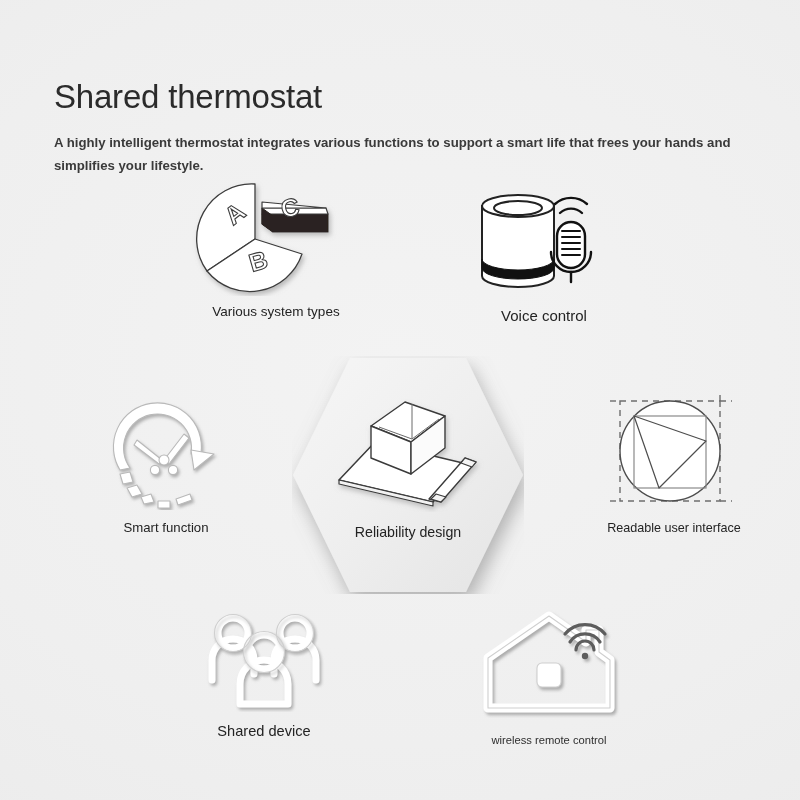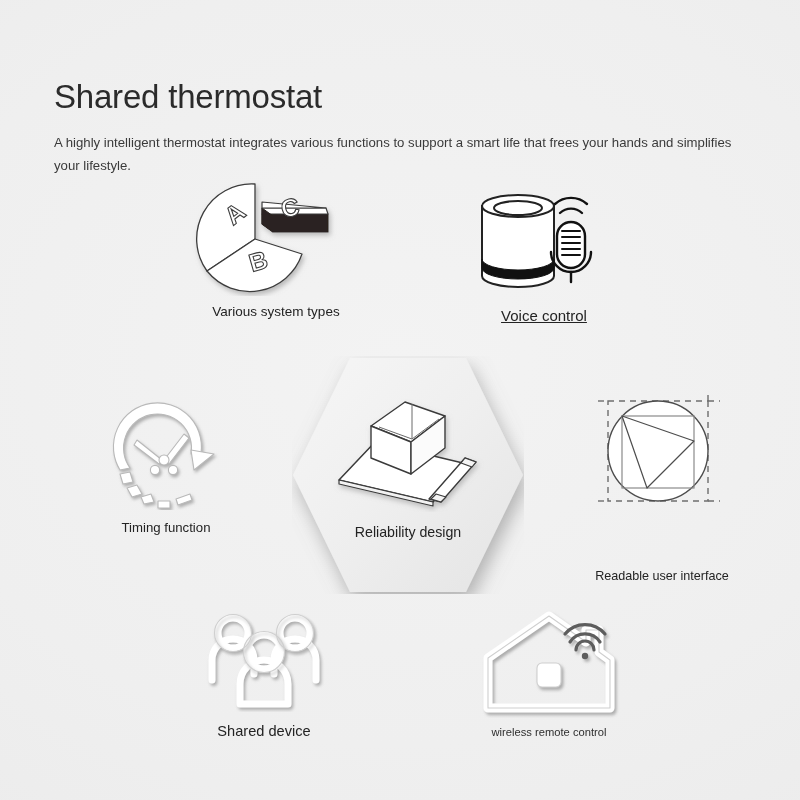--- a/index.html
+++ b/index.html
@@ -29,21 +29,21 @@
     color: #2b2b2b;
     letter-spacing: -0.2px;
     line-height: 1.2;
     white-space: nowrap;
   }
   .page-subtitle {
     position: absolute;
     left: 54px; top: 119px;
     width: 690px;
     font-size: 13.2px;
-    font-weight: 400;
+    font-weight: 700;
     color: #3a3a3a;
     line-height: 1.72;
   }
 
   
   .feature {
     position: absolute;
     display: flex;
     flex-direction: column;
     align-items: center;
@@ -57,33 +57,33 @@
     color: #232323;
     text-align: center;
     white-space: nowrap;
   }
 
   
   #f-system  { left: 176px; top: 178px; width: 176px; }
   #f-system .feature-label  { margin-top: 8px; font-size: 13.5px; margin-left: 24px; }
 
   #f-voice   { left: 456px; top: 180px; width: 176px; }
-  #f-voice .feature-label   { margin-top: 9px; font-size: 15px; text-decoration: underline; }
+  #f-voice .feature-label   { margin-top: 9px; font-size: 15px; }
 
   #f-timing  { left: 96px; top: 398px; width: 140px; }
   #f-timing .feature-label  { margin-top: 10px; font-size: 13.2px; }
 
-  #f-readable{ left: 584px; top: 393px; width: 156px; gap: 48px; }
+  #f-readable{ left: 596px; top: 393px; width: 156px; }
   #f-readable .feature-label{ margin-top: 10px; font-size: 12.6px; }
 
   #f-shared  { left: 196px; top: 608px; width: 136px; justify-content: space-between; }
   #f-shared .feature-label  { margin-top: 11px; font-size: 14.6px; }
 
   #f-wireless{ left: 466px; top: 608px; width: 166px; }
-  #f-wireless .feature-label{ margin-top: 8px; font-size: 11.2px; color: #2e2e2e; }
+  #f-wireless .feature-label{ margin-top: 16px; font-size: 11.2px; color: #2e2e2e; }
 
   
   #hexagon-card {
     position: absolute;
     left: 292px; top: 356px;
     width: 232px; height: 238px;
   }
   #hexagon-card .hex-shadow,
   #hexagon-card .hex-face { position: absolute; inset: 0; }
 
@@ -194,21 +194,21 @@
 
           <path d="M 68 62 L 88 36 L 93 40 L 73 66 Z" stroke-linejoin="round"></path>
           <path d="M 66 62 L 41 42 L 38 47 L 63 66 Z" stroke-linejoin="round"></path>
 
           <circle cx="68" cy="62" r="5"></circle>
           <circle cx="59" cy="72" r="4.6"></circle>
           <circle cx="77" cy="72" r="4.6"></circle>
         </g>
       </svg>
     </div>
-    <div class="feature-label">Timing function</div>
+    <div class="feature-label">Smart function</div>
   </div>
 
   <div id="hexagon-card">
     <svg class="hex-face" width="232" height="238" viewBox="0 0 232 238" xmlns="http://www.w3.org/2000/svg">
       <defs>
         <linearGradient id="hexGrad" x1="0%" y1="0%" x2="100%" y2="100%">
           <stop offset="0%" stop-color="#f6f6f6"></stop>
           <stop offset="48%" stop-color="#efefef"></stop>
           <stop offset="100%" stop-color="#e4e4e4"></stop>
         </linearGradient>

